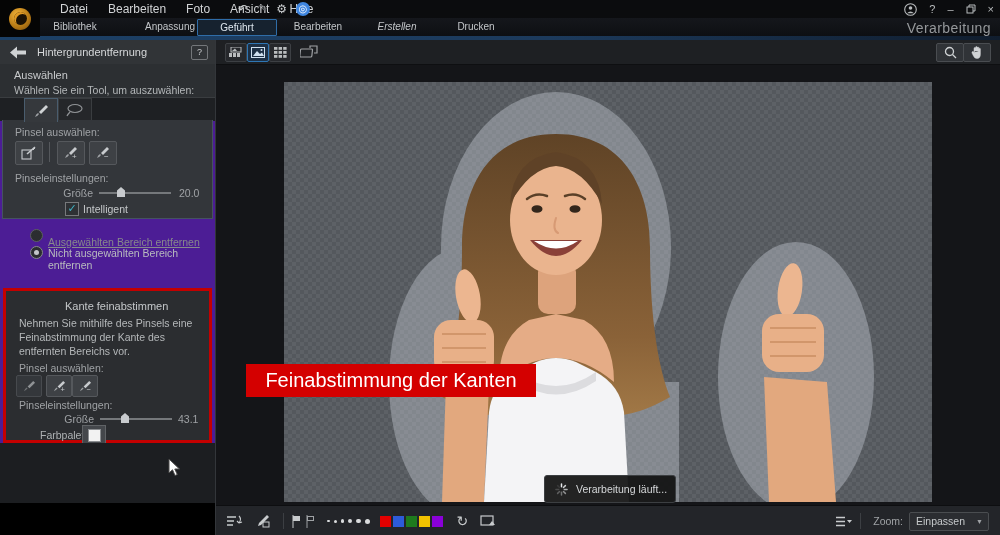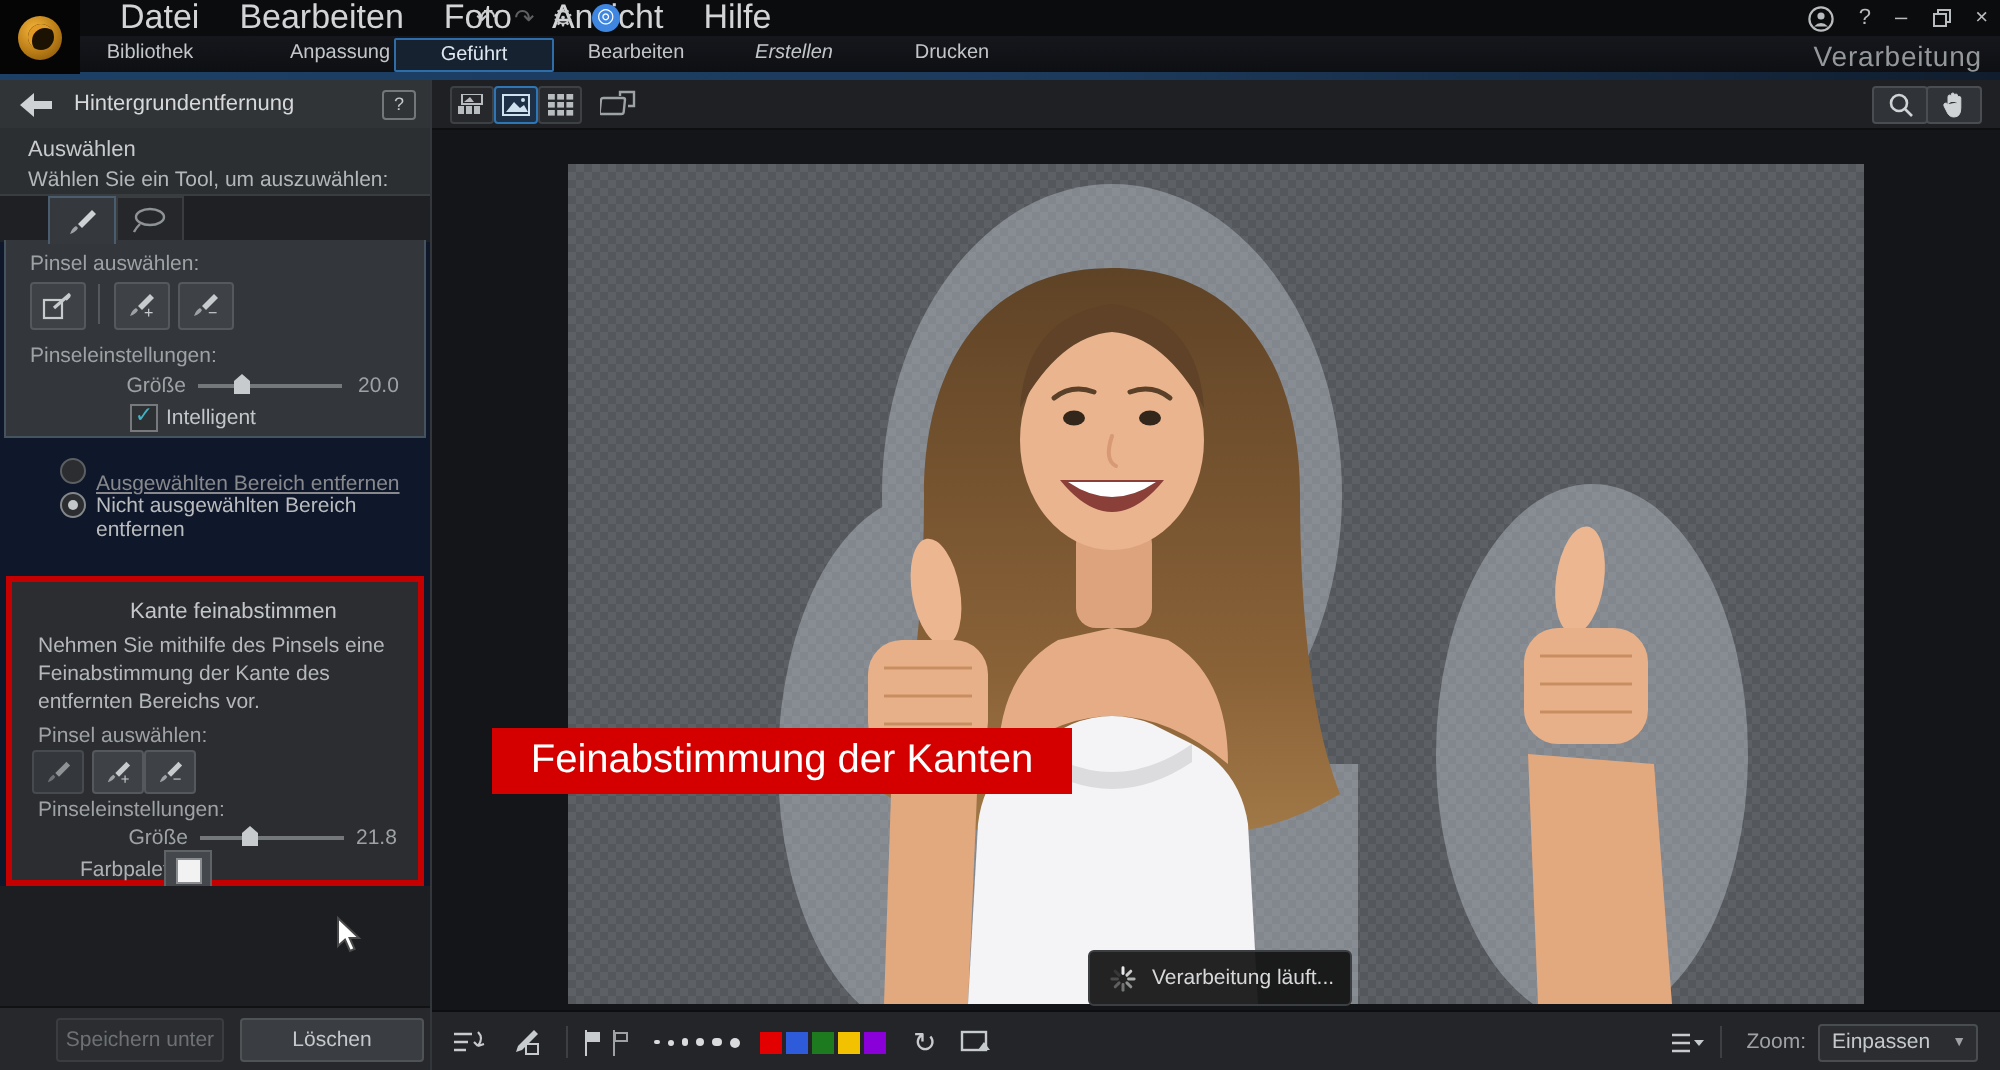--- a/index.html
+++ b/index.html
@@ -6,35 +6,35 @@
   body{width:1000px;height:535px;position:relative;overflow:hidden;
        font-family:"Liberation Sans",sans-serif;color:#c6c9cb;
        -webkit-font-smoothing:antialiased;}
   .abs{position:absolute;}
   
   .titlebar{left:0;top:0;width:1000px;height:18px;background:#0b0c0e;}
   .logo{left:0;top:0;width:40px;height:37px;background:#050505;z-index:6;display:flex;align-items:center;justify-content:center;}
   .logo-ring{width:22px;height:22px;border-radius:50%;background:radial-gradient(circle at 38% 32%,#f5b53a,#b97c16 55%,#7a4d0c);display:flex;align-items:center;justify-content:center;}
   .logo-hole{width:13px;height:13px;border-radius:50%;background:#1c1204;box-shadow:inset 2px 2px 0 #e09a25;}
   .menubar{left:50px;top:0;height:18px;display:flex;align-items:center;z-index:3;}
-  .menu-item{padding:0 10px;font-size:17px;color:#d2d4d6;line-height:18px;cursor:default;}
+  .menu-item{padding:0 10px;font-size:12px;color:#d2d4d6;line-height:18px;cursor:default;}
   .quick-icons{left:238px;top:0;height:18px;display:flex;align-items:center;gap:9px;z-index:3;}
   .qi{font-size:12px;line-height:18px;color:#c9ccce;}
   .qi.dim{color:#5e6164;}
   .badge{width:14px;height:14px;border-radius:50%;background:#3f86e0;color:#fff;font-size:10px;line-height:14px;text-align:center;}
   .winctl{right:6px;top:0;height:18px;display:flex;align-items:center;gap:12px;z-index:3;color:#b9bcbe;}
   .winctl .glyph{font-size:11px;line-height:18px;}
   
   .tabbar{left:0;top:18px;width:1000px;height:18px;background:linear-gradient(#15171c,#0d0f13);}
   .tab{top:19px;height:15px;line-height:15px;font-size:10px;color:#c3c6c9;text-align:center;z-index:4;}
   .tab.active{border:1px solid #2f6da8;background:#16222f;color:#dfe8f0;border-radius:1px;}
   .blueline{left:0;top:36px;width:1000px;height:4px;background:linear-gradient(90deg,#1c4066,#1c3a5c 55%,#101d2e);}
   .brand{right:9px;top:20px;font-size:14px;color:#95989b;letter-spacing:.4px;z-index:4;}
   
-  .panel{left:0;top:40px;width:215px;height:456px;background:#0f172a;z-index:2;}
+  .panel{left:0;top:40px;width:215px;height:456px;background:#4c1d95;z-index:2;}
   .panel-top{left:0;top:0;width:215px;height:57px;background:#2c2f32;}
   .panel-header{left:0;top:0;width:215px;height:24px;background:#313437;display:flex;align-items:center;}
   .back-btn{margin-left:9px;}
   .panel-title{margin-left:10px;font-size:11px;color:#d6d8da;}
   .help-box{right:7px;top:5px;width:15px;height:13px;border:1px solid #74777a;border-radius:2px;font-size:9px;color:#c6c9cb;text-align:center;line-height:12px;}
   .sect-h{left:14px;top:29px;font-size:11px;color:#c8cacc;}
   .sect-i{left:14px;top:44px;font-size:10.5px;color:#b4b7b9;}
   .tooltab-row{left:0;top:57px;width:215px;height:23px;background:#1e2023;border-top:1px solid #3a3d40;}
   .tooltab{top:58px;width:32px;height:22px;border:1px solid #3a3d40;display:flex;align-items:center;justify-content:center;background:#25272a;}
   .tooltab.sel{background:#35383c;border-color:#4a5d6e;border-bottom:none;height:23px;z-index:3;}
@@ -219,32 +219,28 @@
       <svg width="15" height="13" viewBox="0 0 16 14">
           <path d="M12,1 L6,7 L8,9 L14,3 Z" fill="#c8cbce"></path>
           <path d="M5,8 Q3,9 2,12 Q5,11 6,9 Z" fill="#9fa2a5"></path>
           <text x="9" y="13" font-size="8" fill="#c8cbce">−</text>
         </svg>
     </div>
     <span class="abs lbl" style="left:13px;top:108px;">Pinseleinstellungen:</span>
     <span class="abs lbl" style="left:56px;top:122px;width:32px;text-align:right;">Größe</span>
     <div class="abs slider-track" style="left:94px;top:127px;width:72px;"></div>
     <div class="abs slider-handle" style="left:115px;top:122px;"></div>
-    <span class="abs lbl" style="left:172px;top:122px;">21.8</span>
+    <span class="abs lbl" style="left:172px;top:122px;">43.1</span>
     <span class="abs lbl" style="left:34px;top:138px;color:#aeb1b3;">Farbpalette</span>
     <div class="abs" style="left:76px;top:134px;width:22px;height:18px;background:#44474b;border:1px solid #606366;display:flex;align-items:center;justify-content:center;">
       <div style="width:11px;height:11px;background:#f2f2f2;border:1px solid #8a8d90;"></div>
     </div>
   </div>
 
   <div class="abs panel-lower"></div>
-  <div class="abs panel-bottom">
-    <div class="btn save-btn">Speichern unter</div>
-    <div class="btn del-btn">Löschen</div>
-  </div>
 </div>
 
 <div class="abs main">
   <div class="abs main-toolbar"></div>
   <div class="abs view-btn" style="left:9px;">
     <svg width="14" height="11" viewBox="0 0 14 11" fill="#b9bcbe">
         <rect x="0" y="6" width="3" height="4"></rect>
         <rect x="4" y="6" width="3" height="4"></rect>
         <rect x="8" y="6" width="3" height="4"></rect>
         <rect x="2" y="0" width="10" height="5" fill="none" stroke="#b9bcbe"></rect>

